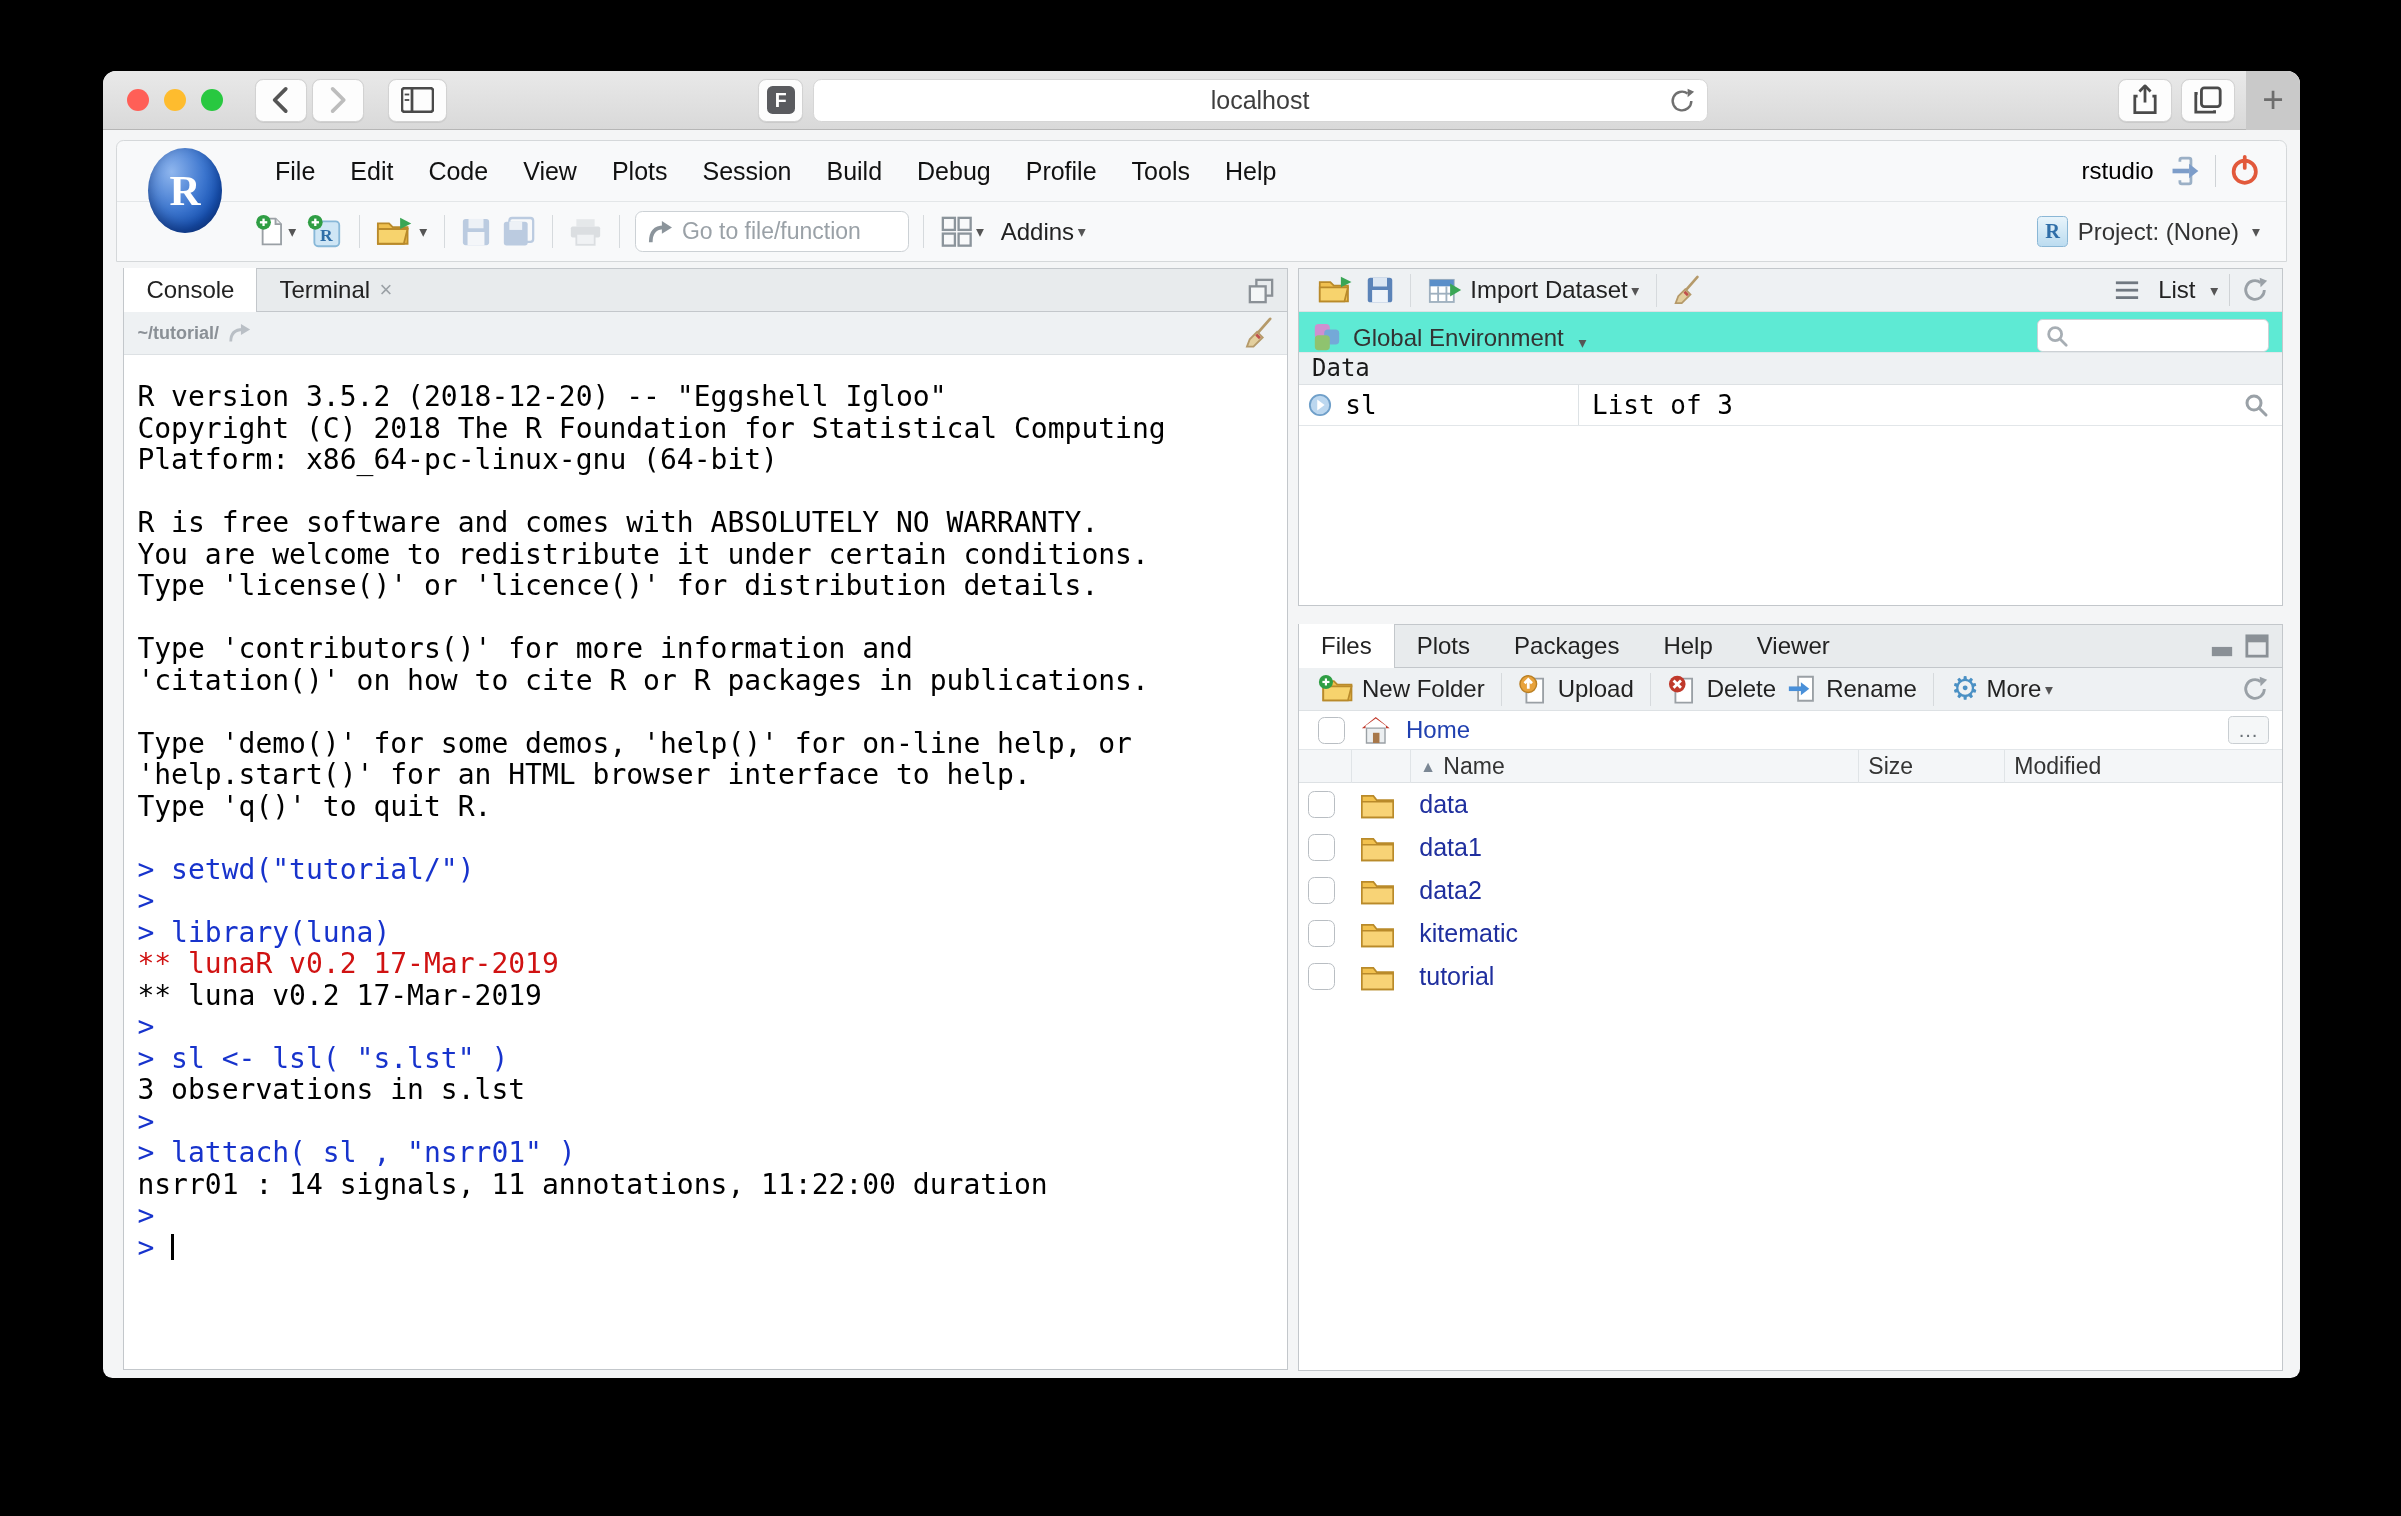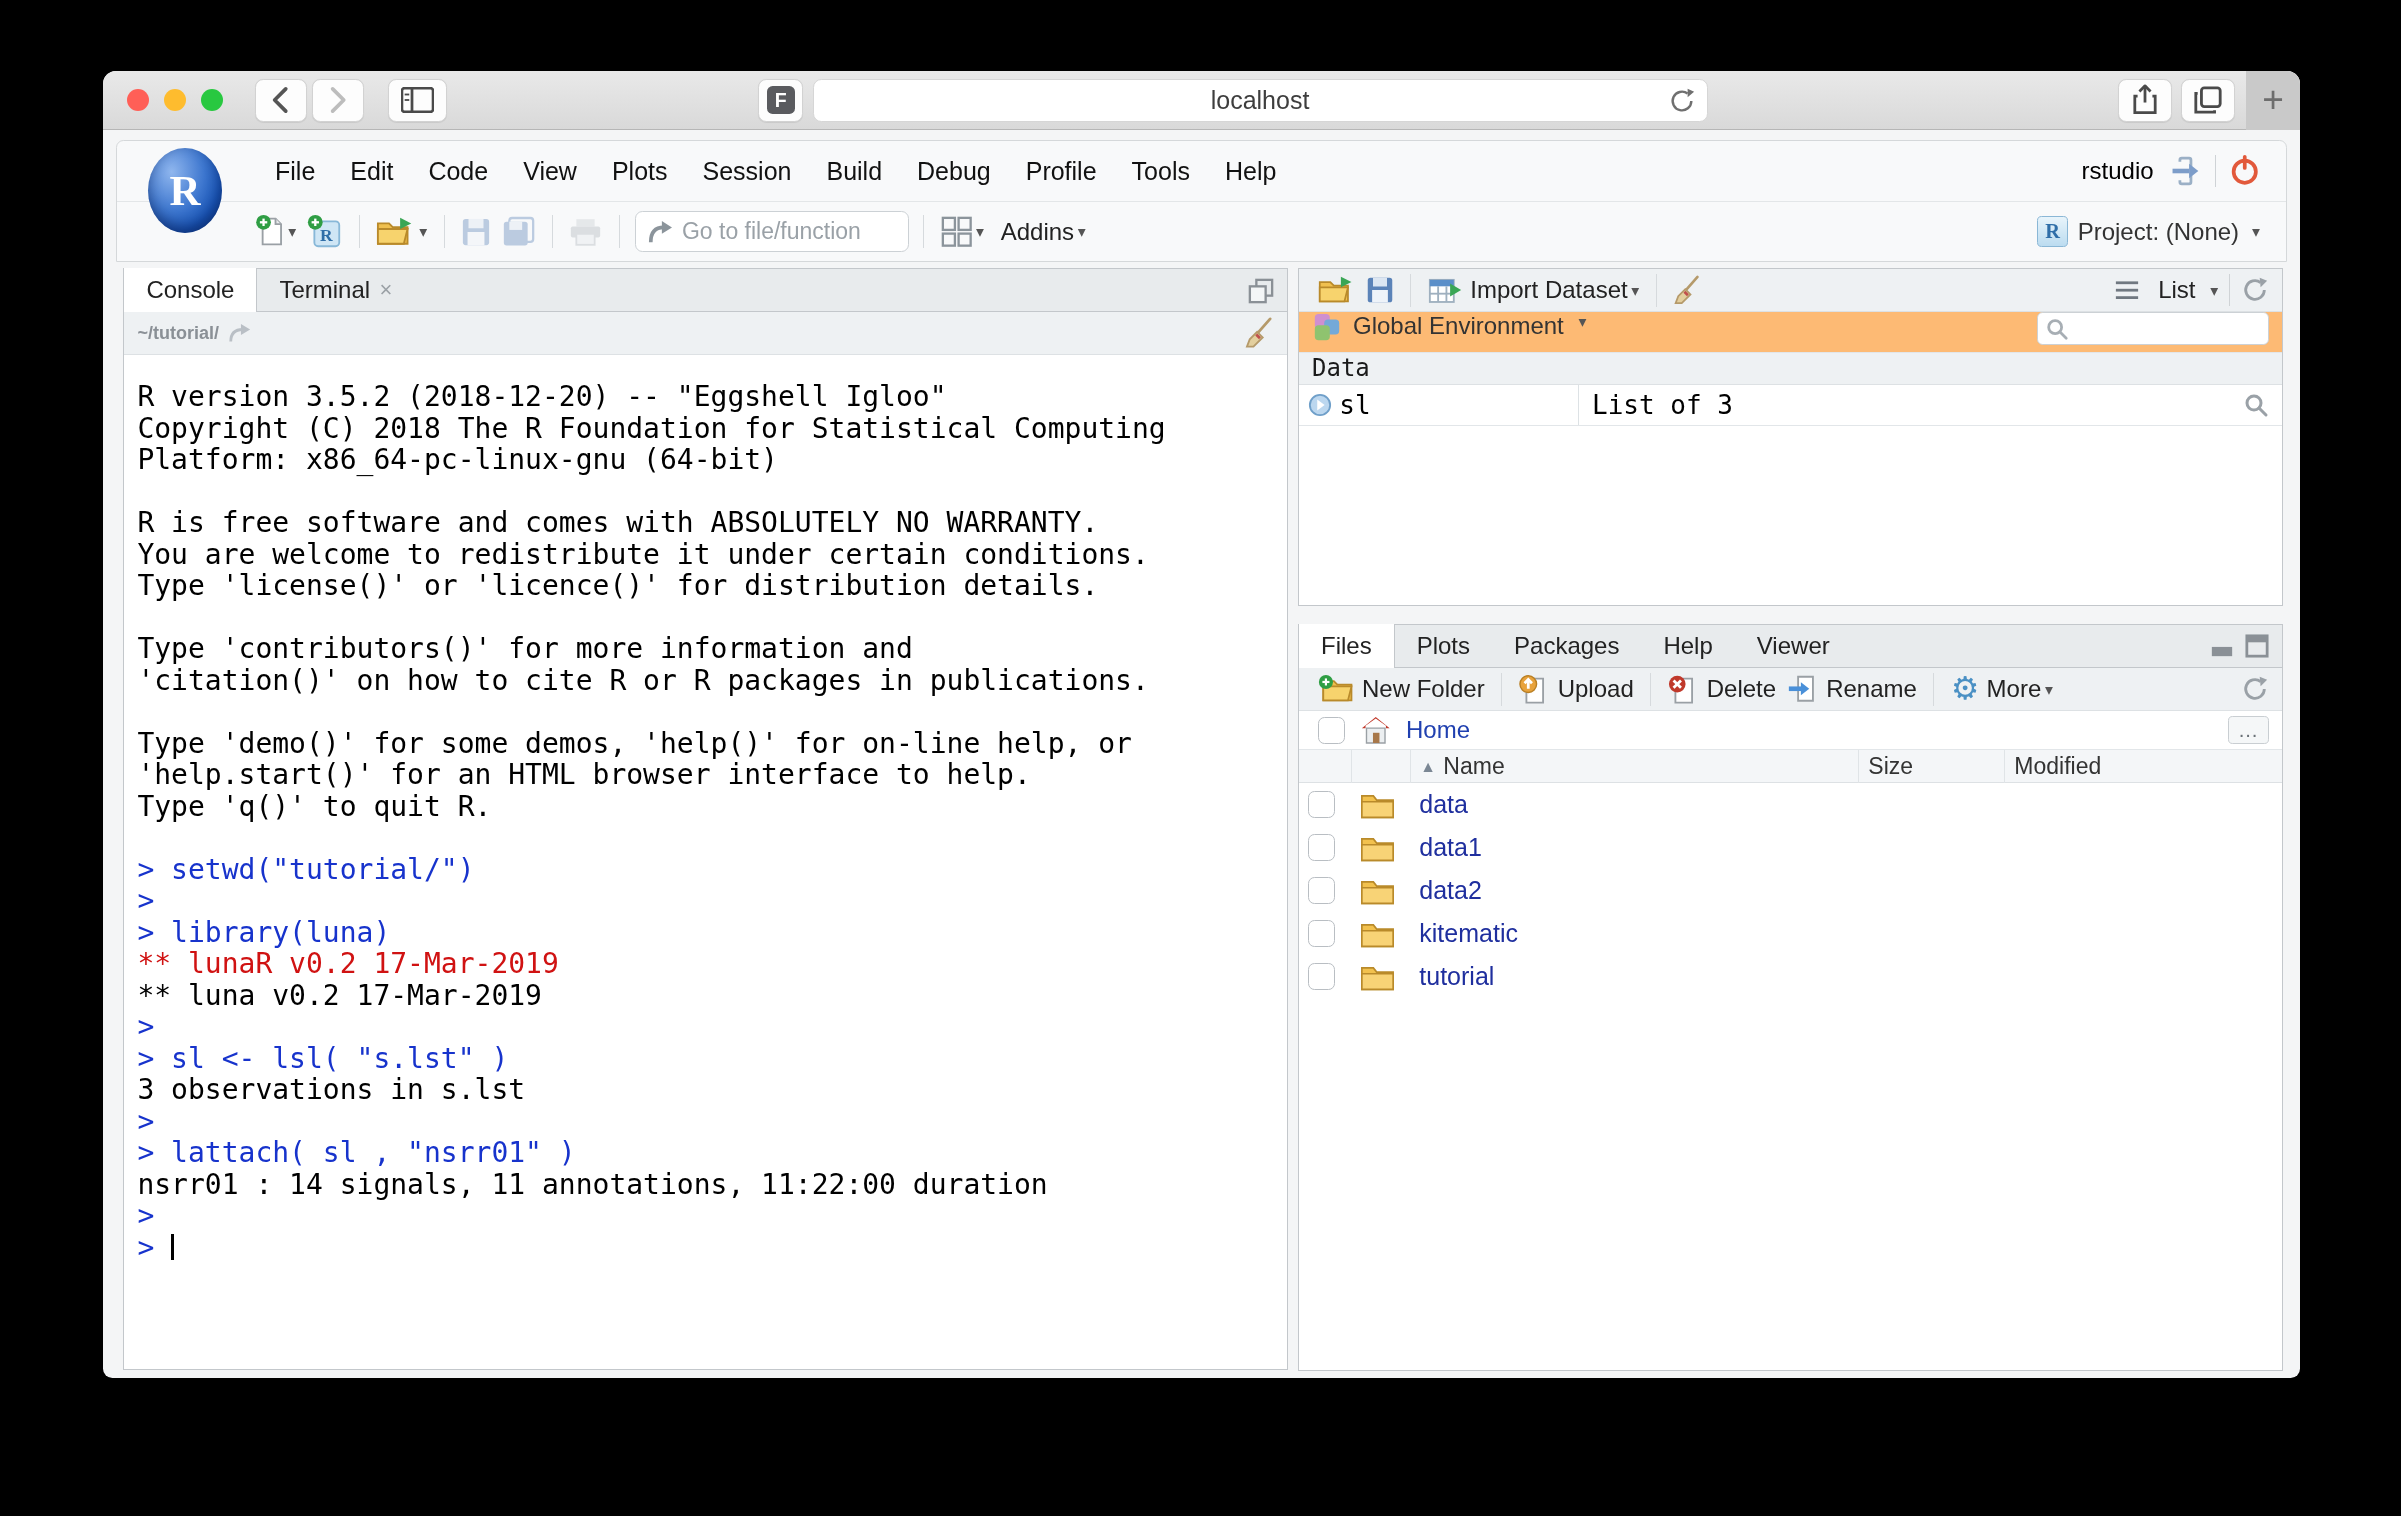--- a/index.html
+++ b/index.html
@@ -80,31 +80,31 @@
   #console-panel { left:20.4px; top:197px; width:1165px; height:1102px; }
   .cons-path { font-size:18px; font-weight:bold; color:#8a9096; margin-right:9.3px; }
   .console-body { padding:26px 9.3px 0 13px; font-family:"DejaVu Sans Mono",monospace;
                   font-size:28px; line-height:31.5px; color:#000; }
   .ln { min-height:31.5px; white-space:pre; }
   .t-in { color:#1733cc; } .t-err { color:#d01212; }
   .cursor { display:inline-block; width:2.8px; height:26px; background:#000; vertical-align:-3.7px; }
 
   
   #env-panel { left:1195px; top:197px; width:985px; height:338px; }
-  .env-scope { height:41px; background:#fdba74; border-bottom:0.9px solid #e2e6e9;
-               display:flex; align-items:flex-start; padding:0 13px; gap:11px; }
+  .env-scope { height:41px; background:#5eead4; border-bottom:0.9px solid #e2e6e9;
+               display:flex; align-items:flex-end; padding:0 13px; gap:11px; }
   .scope-label { font-size:24px; color:#333; }
   .searchbox { margin-left:auto; width:232px; height:33px; background:#fff; border:0.9px solid #ccd1d5;
                border-radius:5.6px; display:flex; align-items:center; padding:0 7.4px; }
   .sect-row { height:31.5px; background:#eef1f3; border-bottom:0.9px solid #dde1e4; display:flex;
               align-items:center; padding:0 13px; font-size:24px; color:#1a1a1a;
               font-family:"DejaVu Sans Mono",monospace; }
   .obj-row { height:41px; border-bottom:0.9px solid #e2e6e9; display:flex; align-items:center; }
   .obj-name { width:280px; border-right:0.9px solid #dde2e5; height:100%; display:flex; align-items:center;
-              gap:7px; padding:0 9.3px; font-family:"DejaVu Sans Mono",monospace; font-size:26px; }
+              gap:13px; padding:0 9.3px; font-family:"DejaVu Sans Mono",monospace; font-size:26px; }
   .obj-val { flex:1; padding:0 13px; font-family:"DejaVu Sans Mono",monospace; font-size:26px;
              display:flex; align-items:center; }
   .obj-val .mag { margin-left:auto; }
 
   
   #files-panel { left:1195px; top:553px; width:985px; height:747px; }
   .crumb-row { height:39px; border-bottom:0.9px solid #e2e6e9; display:flex; align-items:center;
                padding:0 13px 0 18.5px; gap:15px; }
   .home-label { font-size:24px; color:#2040b0; }
   .dots-btn { margin-left:auto; width:41px; height:28px; border:0.9px solid #c9ced2; border-radius:4.6px;

